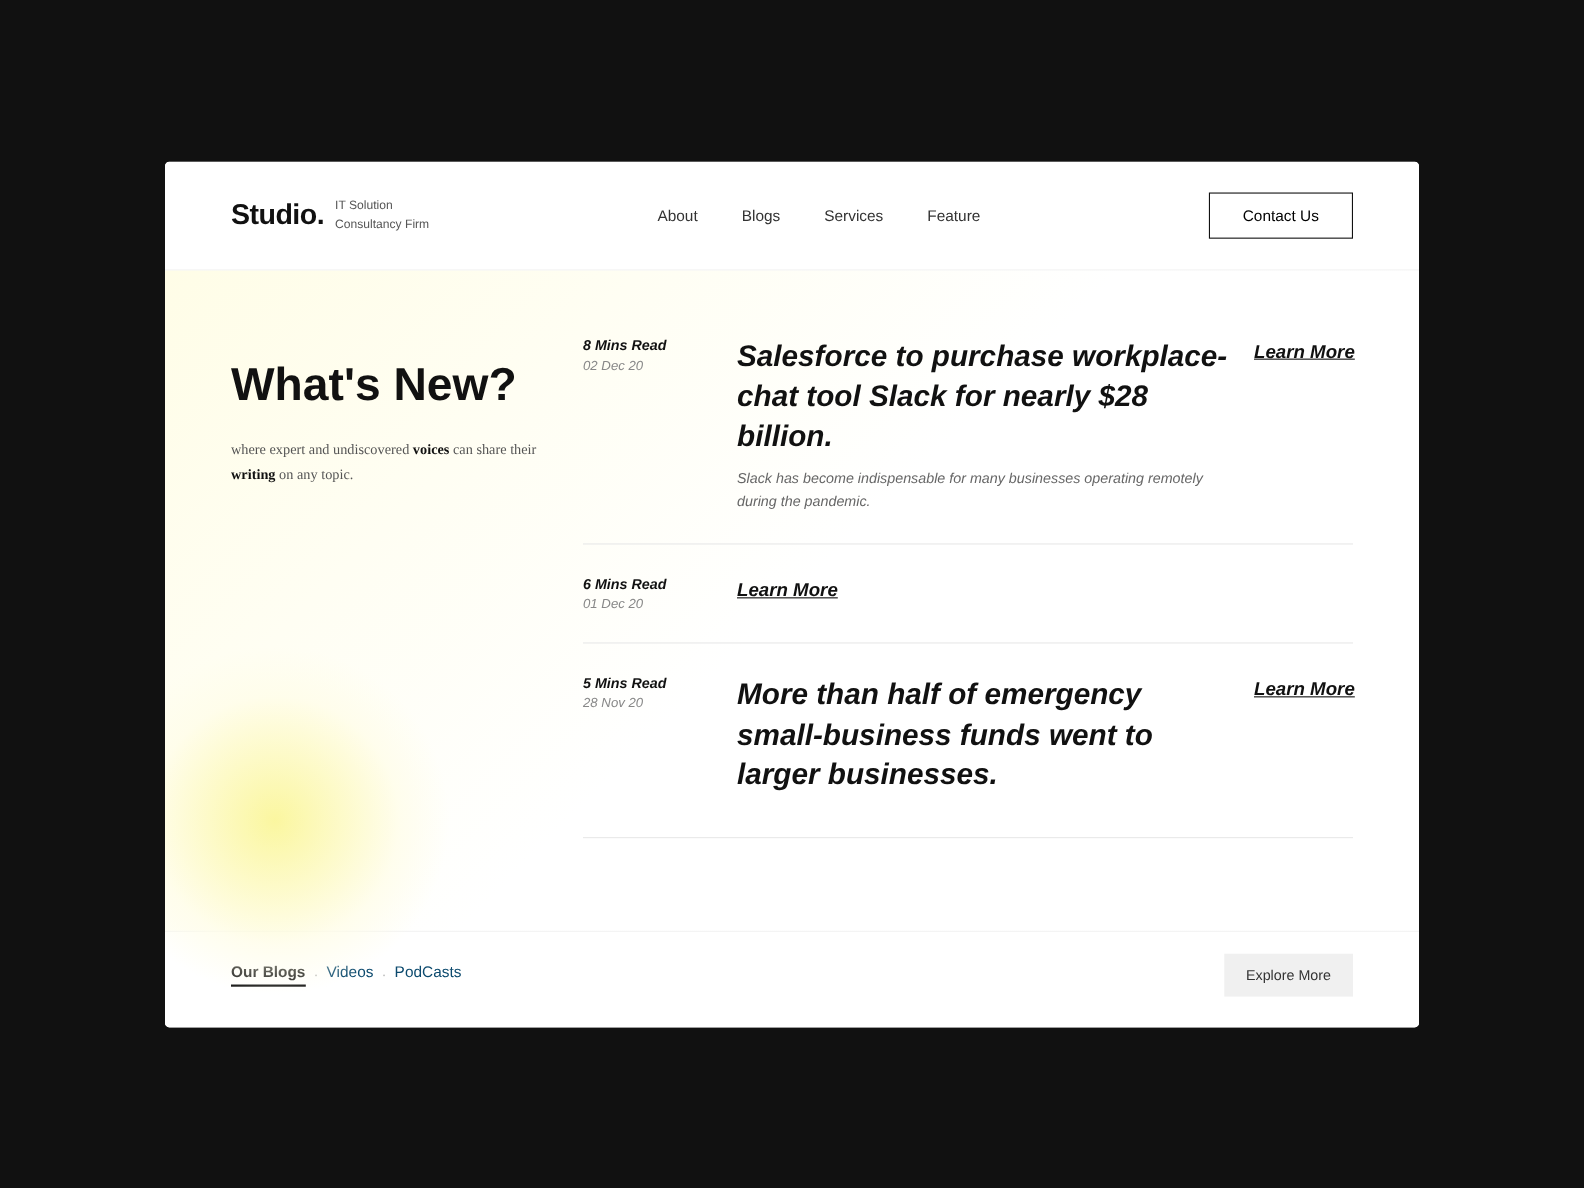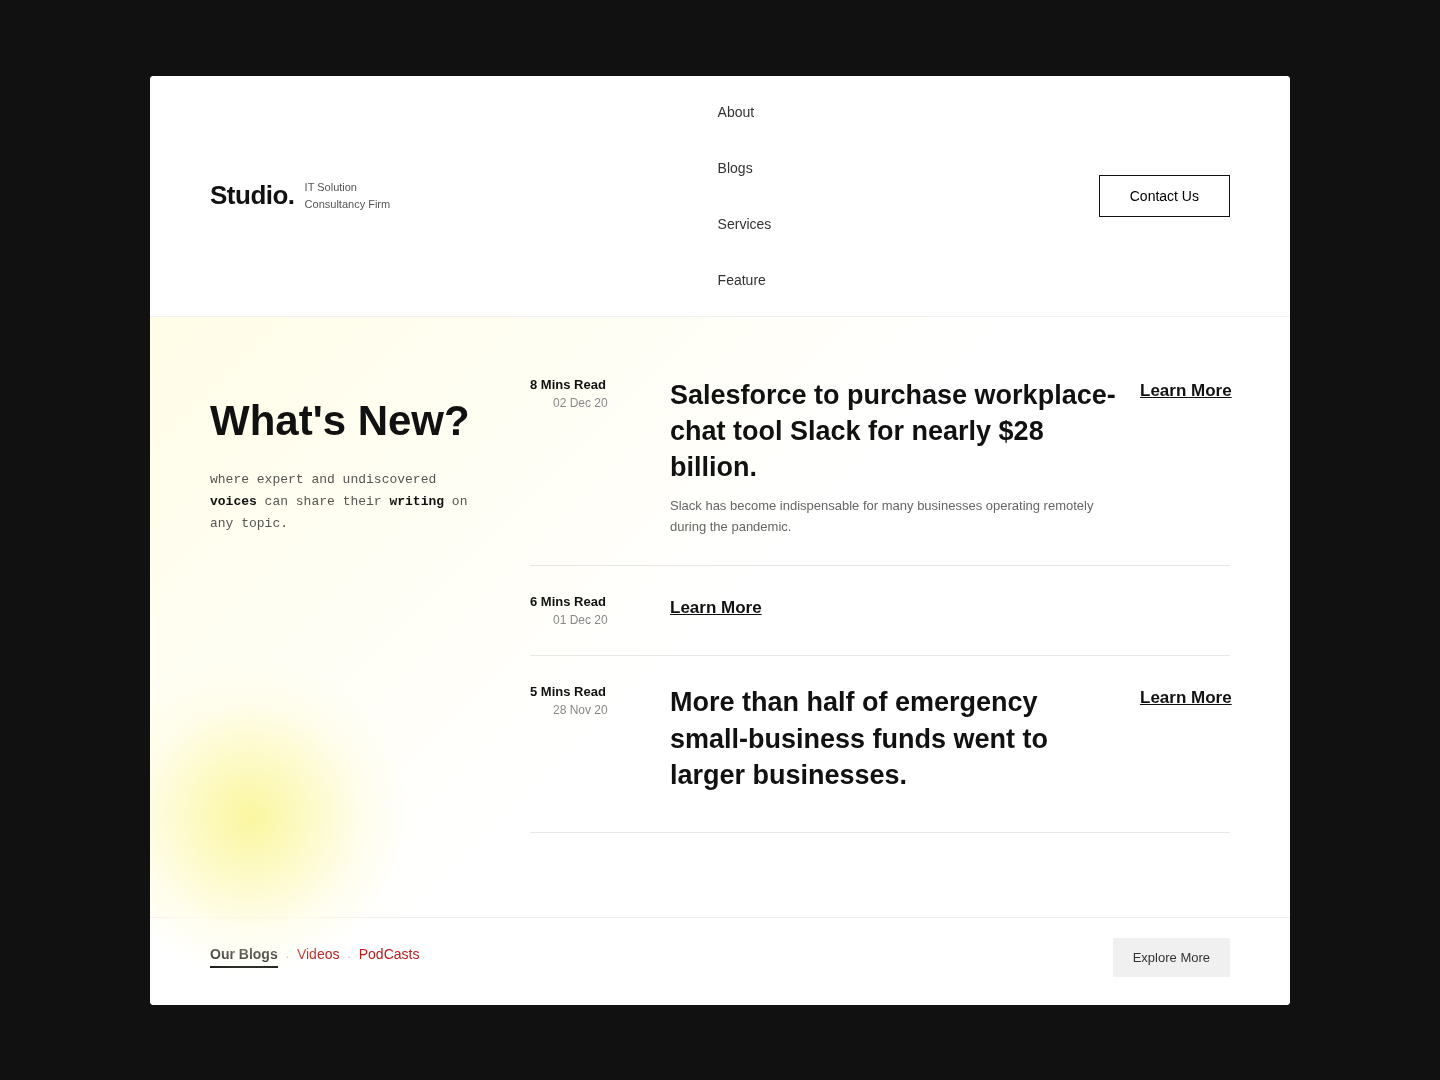--- a/index.html
+++ b/index.html
@@ -41,21 +41,20 @@
     .logo-tagline {
       font-size: 11px;
       color: #555;
       font-family: Arial, sans-serif;
       line-height: 1.5;
     }
     .nav {
       display: flex;
       gap: 40px;
       margin: 0 auto;
-      flex-direction: column;
     }
     .nav a {
       font-size: 14px;
       color: #333;
       text-decoration: none;
       font-family: Arial, sans-serif;
     }
     .contact-btn {
       border: 1.5px solid #111;
       background: #fff;
@@ -84,56 +83,56 @@
       font-weight: 900;
       font-family: Arial, sans-serif;
       color: #111;
       line-height: 1.15;
       margin-bottom: 24px;
     }
     .whats-new-desc {
       font-size: 13px;
       color: #555;
       line-height: 1.7;
-      font-family: Liberation Mono, monospace;
+      font-family: Liberation Serif, serif;
     }
     .whats-new-desc strong {
       color: #111;
       font-weight: 700;
     }
     
     .articles-panel {
       flex: 1;
     }
     .article-item {
       display: flex;
       align-items: flex-start;
       padding: 28px 0;
       border-bottom: 1px solid #e8e8e8;
       gap: 20px;
+      font-style: italic;
     }
     .article-item:first-child {
       padding-top: 0;
     }
     .article-meta {
       width: 120px;
       flex-shrink: 0;
     }
     .read-time {
       font-size: 13px;
       font-weight: 700;
       color: #111;
       font-family: Arial, sans-serif;
     }
     .article-date {
       font-size: 12px;
       color: #888;
       font-family: Arial, sans-serif;
       margin-top: 4px;
-      margin-left: 23px;
     }
     .article-body {
       flex: 1;
     }
     .article-title {
       font-size: 27px;
       font-weight: 800;
       color: #111;
       line-height: 1.35;
       margin-bottom: 10px;
@@ -169,21 +168,21 @@
       border-top: 1px solid #f0f0f0;
     }
     .tabs-list {
       display: flex;
       align-items: flex-start;
       gap: 4px;
     }
     .tab-item {
       font-size: 14px;
       font-family: Arial, sans-serif;
-      color: #b91c1c;
+      color: #0c4a6e;
       cursor: pointer;
       padding-bottom: 4px;
     }
     .tab-item.active {
       font-weight: 700;
       color: #111;
       border-bottom: 2px solid #111;
     }
     .tab-sep {
       color: #bbb;

